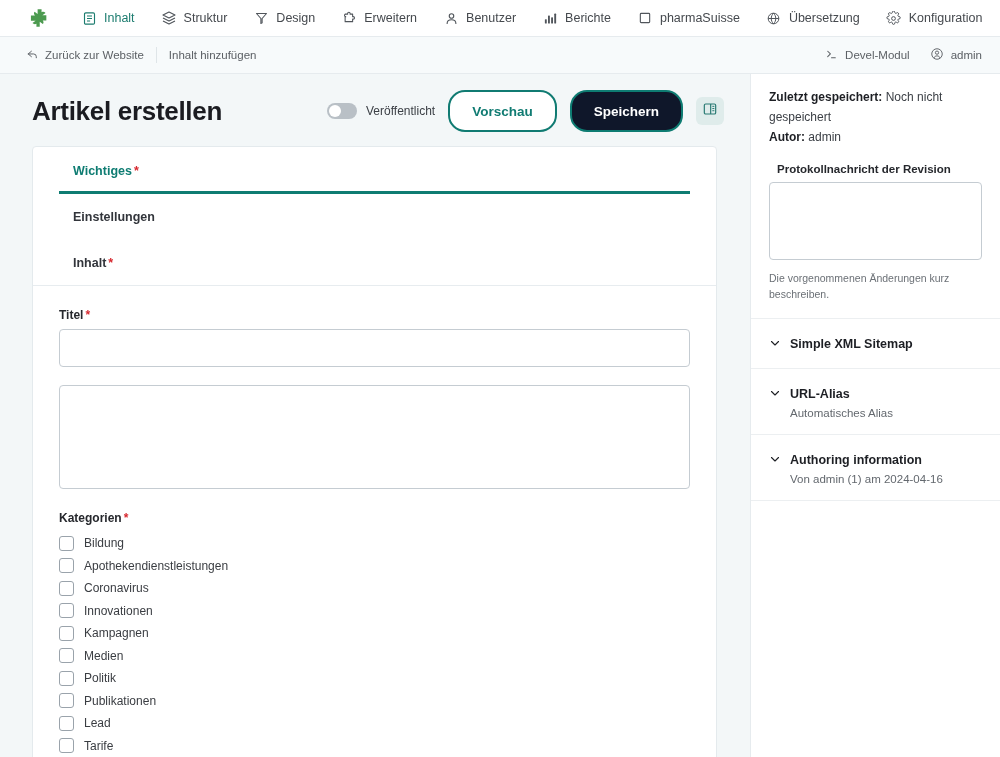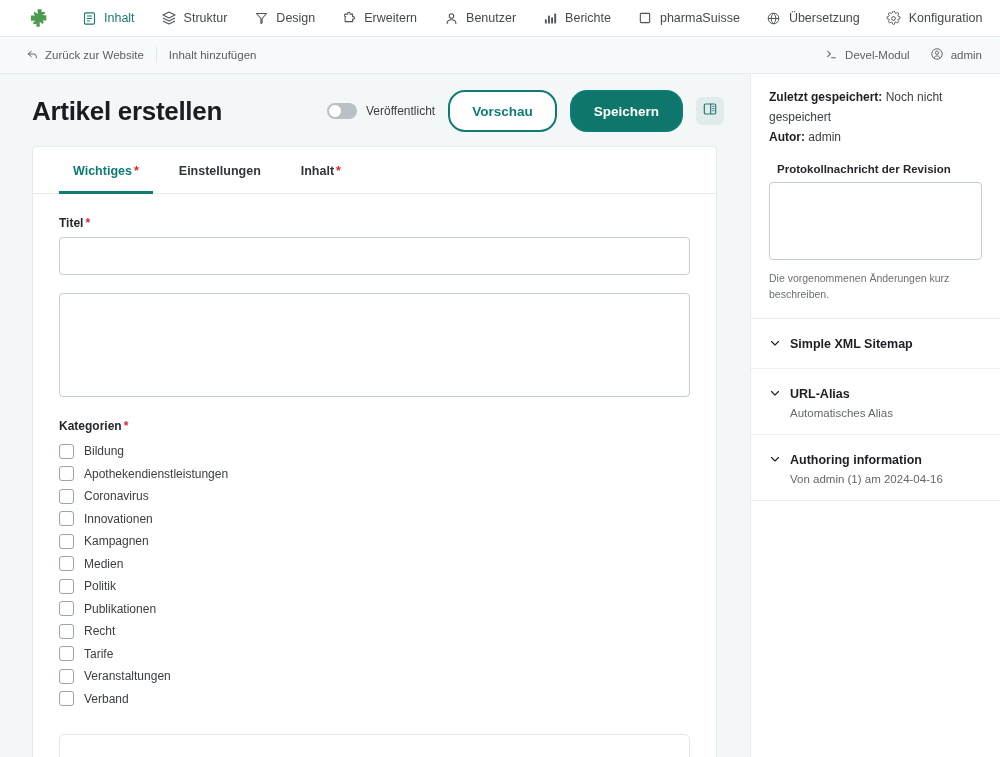--- a/index.html
+++ b/index.html
@@ -127,21 +127,21 @@
     white-space: nowrap;
   }
   .btn-outline {
     padding: 0 22px;
     border: 2px solid #107b72;
     color: #107b72;
     background: #ffffff;
   }
   .btn-primary {
     padding: 8px 22px;
-    background: #0f766e;
+    background: #0f172a;
     color: #ffffff;
     border: 2px solid #0e7c72;
   }
   .panel-toggle {
     width: 28px; height: 28px;
     border-radius: 6px;
     background: #dfeceb;
     display: flex; align-items: center; justify-content: center;
     cursor: pointer;
     flex: none;
@@ -152,24 +152,25 @@
     margin-left: 32px;
     width: 685px;
     background: #ffffff;
     border: 1px solid #e4eaed;
     border-radius: 4px;
     padding: 0 0 0 0;
     min-height: 700px;
   }
   .tabs {
     display: flex;
-    gap: 12px;
+    gap: 0;
     padding: 0 26px;
     border-bottom: 1px solid #e7ecef;
     margin: 0 0 0 0;
+    flex-direction: column;
   }
   .tab {
     padding: 17px 14px 13px;
     font-size: 12.5px;
     font-weight: 700;
     color: #32353b;
     cursor: pointer;
     border-bottom: 3px solid transparent;
     margin-bottom: -1px;
     white-space: nowrap;
@@ -498,21 +499,21 @@
             <div class="cb-row">
                 <div class="cb"></div>
                 <span class="cb-label">Politik</span>
               </div>
             <div class="cb-row">
                 <div class="cb"></div>
                 <span class="cb-label">Publikationen</span>
               </div>
             <div class="cb-row">
                 <div class="cb"></div>
-                <span class="cb-label">Recht</span>
+                <span class="cb-label">Lead</span>
               </div>
             <div class="cb-row">
                 <div class="cb"></div>
                 <span class="cb-label">Tarife</span>
               </div>
             <div class="cb-row">
                 <div class="cb"></div>
                 <span class="cb-label">Veranstaltungen</span>
               </div>
             <div class="cb-row">

